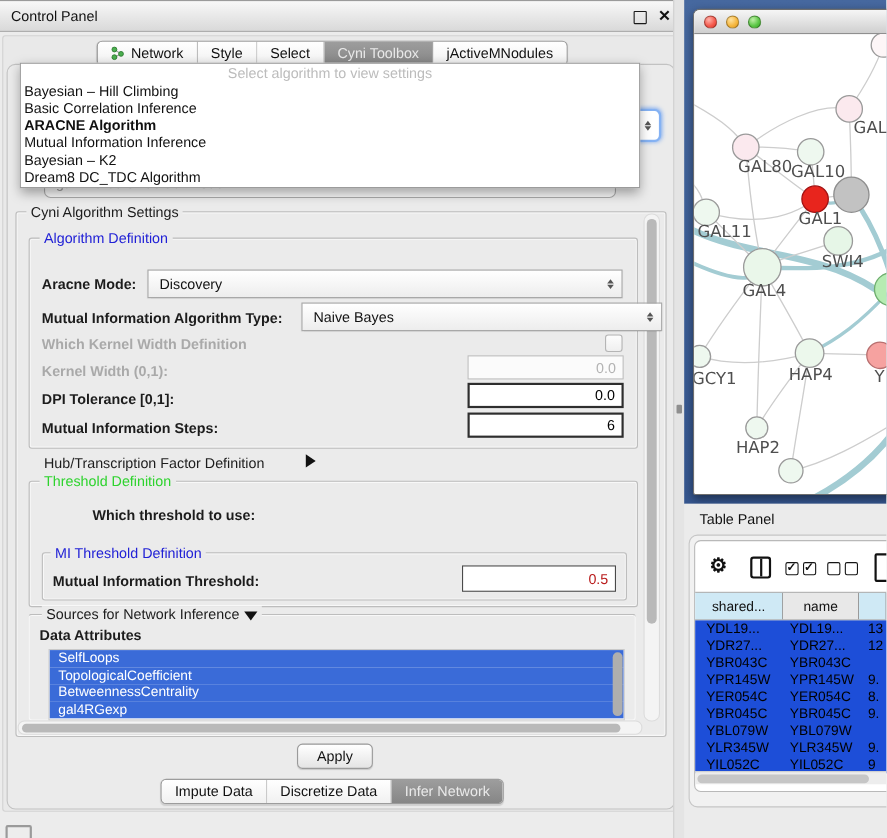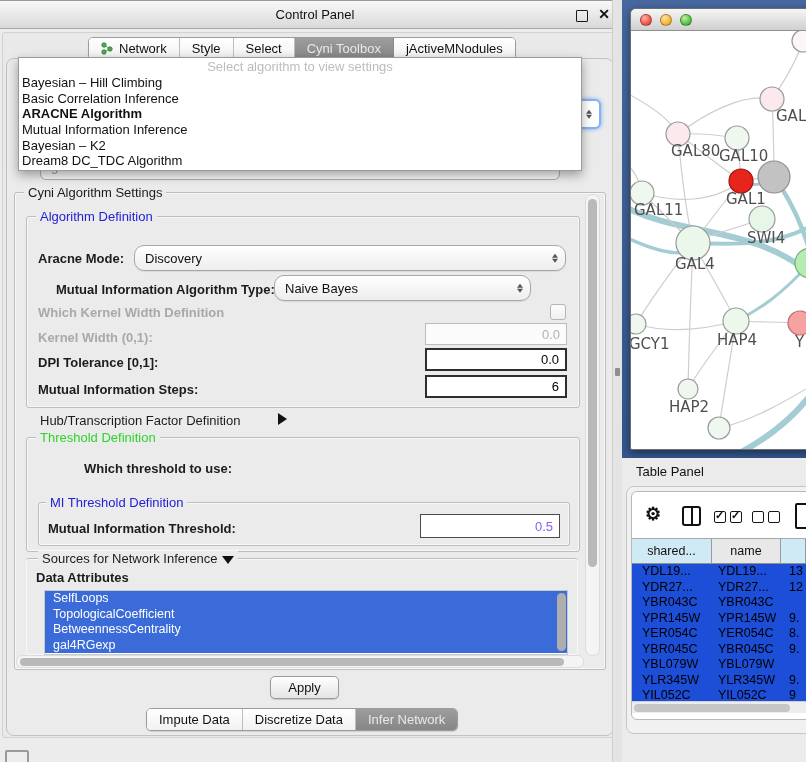--- a/index.html
+++ b/index.html
@@ -1,18 +1,18 @@
 <!DOCTYPE html>
 <html><head>
 <meta charset="utf-8">
 <style>
   html,body{margin:0;padding:0;background:#ececec;}
   body{font-family:"Liberation Sans",sans-serif;}
   #root{position:relative;width:806px;height:762px;background:#ececec;overflow:hidden;font-size:13px;color:#111;}
-  .abs{position:absolute;justify-content:center;}
+  .abs{position:absolute;}
 
   
   #cp-titlebar{left:0;top:4;width:620px;height:27px;background:linear-gradient(#f8f8f8,#d9d9d9);
     border-top:1px solid #9a9a9a;border-bottom:1px solid #a8a8a8;display:flex;align-items:center;}
   #cp-title{margin-left:10px;font-size:13px;color:#111;}
   #cp-float{position:absolute;right:32px;top:9px;width:10px;height:10px;border:1.5px solid #1a1a1a;border-radius:1px;background:transparent;}
   #cp-close{position:absolute;right:10px;top:5px;font-size:14px;font-weight:bold;color:#111;}
   #cp-outer{left:2px;top:32px;width:614px;height:704px;background:#e9e9e9;border:1px solid #d2d2d2;border-radius:3px;}
   #cp-main{left:6px;top:58px;width:606px;height:676px;background:#ebebeb;border:1px solid #c2c2c2;border-radius:8px;}
 
@@ -41,31 +41,31 @@
   .group{border:1px solid #bdbdbd;border-radius:3px;box-shadow:inset 0 0 0 1px rgba(255,255,255,.65);}
   .group-title{position:absolute;background:#ebebeb;padding:0 4px;font-size:13px;white-space:nowrap;z-index:2;}
   .gt-black{color:#1c1c1c;}
   .gt-blue{color:#2121d6;}
   .gt-green{color:#2ed32e;}
 
   .lbl{position:absolute;font-size:13px;font-weight:bold;color:#1c1c1c;white-space:nowrap;}
   .lbl.dim{color:#a9a9a9;}
   .plain{font-weight:normal;}
 
-  .combo{position:absolute;border:1px solid #a8a8a8;border-radius:10px;background:linear-gradient(#ffffff,#ededed);
+  .combo{position:absolute;border:1px solid #a8a8a8;border-radius:0;background:linear-gradient(#ffffff,#ededed);
     display:flex;align-items:center;font-size:13px;padding-left:10px;box-sizing:border-box;box-shadow:0 1px 1px rgba(0,0,0,.08);}
   .arrows{position:absolute;right:7px;top:50%;transform:translateY(-50%);}
   .arrows i{display:block;width:0;height:0;border:3.5px solid transparent;margin:1.5px 0;}
   .arrows i.up{border-bottom:4px solid #555;border-top:none;}
   .arrows i.down{border-top:4px solid #555;border-bottom:none;}
 
   .field{position:absolute;background:#fff;font-size:13px;display:flex;align-items:center;justify-content:flex-end;
     padding:0 6px;box-sizing:border-box;}
   .field.strong{border:2px solid #2e2e2e;color:#000;}
-  .field.medium{border:1.5px solid #4a4a4a;color:#8b5cf6;}
+  .field.medium{border:1.5px solid #4a4a4a;color:#b91c1c;}
   .field.dim{border:1px solid #bcbcbc;color:#b3b3b3;background:#fbfbfb;}
 
   .checkbox{position:absolute;width:14px;height:14px;border:1px solid #b5b5b5;border-radius:3px;background:linear-gradient(#fdfdfd,#efefef);}
 
   .sb-v-track{position:absolute;background:#f4f4f4;border:1px solid #dcdcdc;border-radius:7px;}
   .sb-thumb{position:absolute;background:#b9b9b9;border-radius:6px;}
   .sb-h-track{position:absolute;background:#f4f4f4;border:1px solid #dcdcdc;border-radius:6px;}
 
   #attr-list{left:44px;top:590px;width:522px;height:63px;background:#fff;border:1px solid #c9c9c9;overflow:hidden;}
   .attr-item{height:15.5px;line-height:15.5px;background:#3a6bd8;color:#fff;font-size:12.5px;padding-left:8px;white-space:nowrap;}
@@ -193,22 +193,22 @@
 
   <span class="lbl" style="left:38px;top:251px;">Aracne Mode:</span>
   <div class="combo" style="left:134px;top:245px;width:432px;height:26px;">
     <span>Discovery</span>
     <span class="arrows">
         <i class="up"></i>
         <i class="down"></i>
       </span>
   </div>
 
-  <span class="lbl" style="left:38px;top:282px;margin-left:18px;">Mutual Information Algorithm Type:</span>
-  <div class="combo" style="left:274px;top:275px;width:257px;height:26px;">
+  <span class="lbl" style="left:38px;top:282px;">Mutual Information Algorithm Type:</span>
+  <div class="combo" style="left:274px;top:275px;width:328px;height:26px;">
     <span>Naive Bayes</span>
     <span class="arrows">
         <i class="up"></i>
         <i class="down"></i>
       </span>
   </div>
 
   <span class="lbl dim" style="left:38px;top:305px;">Which Kernel Width Definition</span>
   <span class="checkbox" style="left:550px;top:304px;"></span>
 

